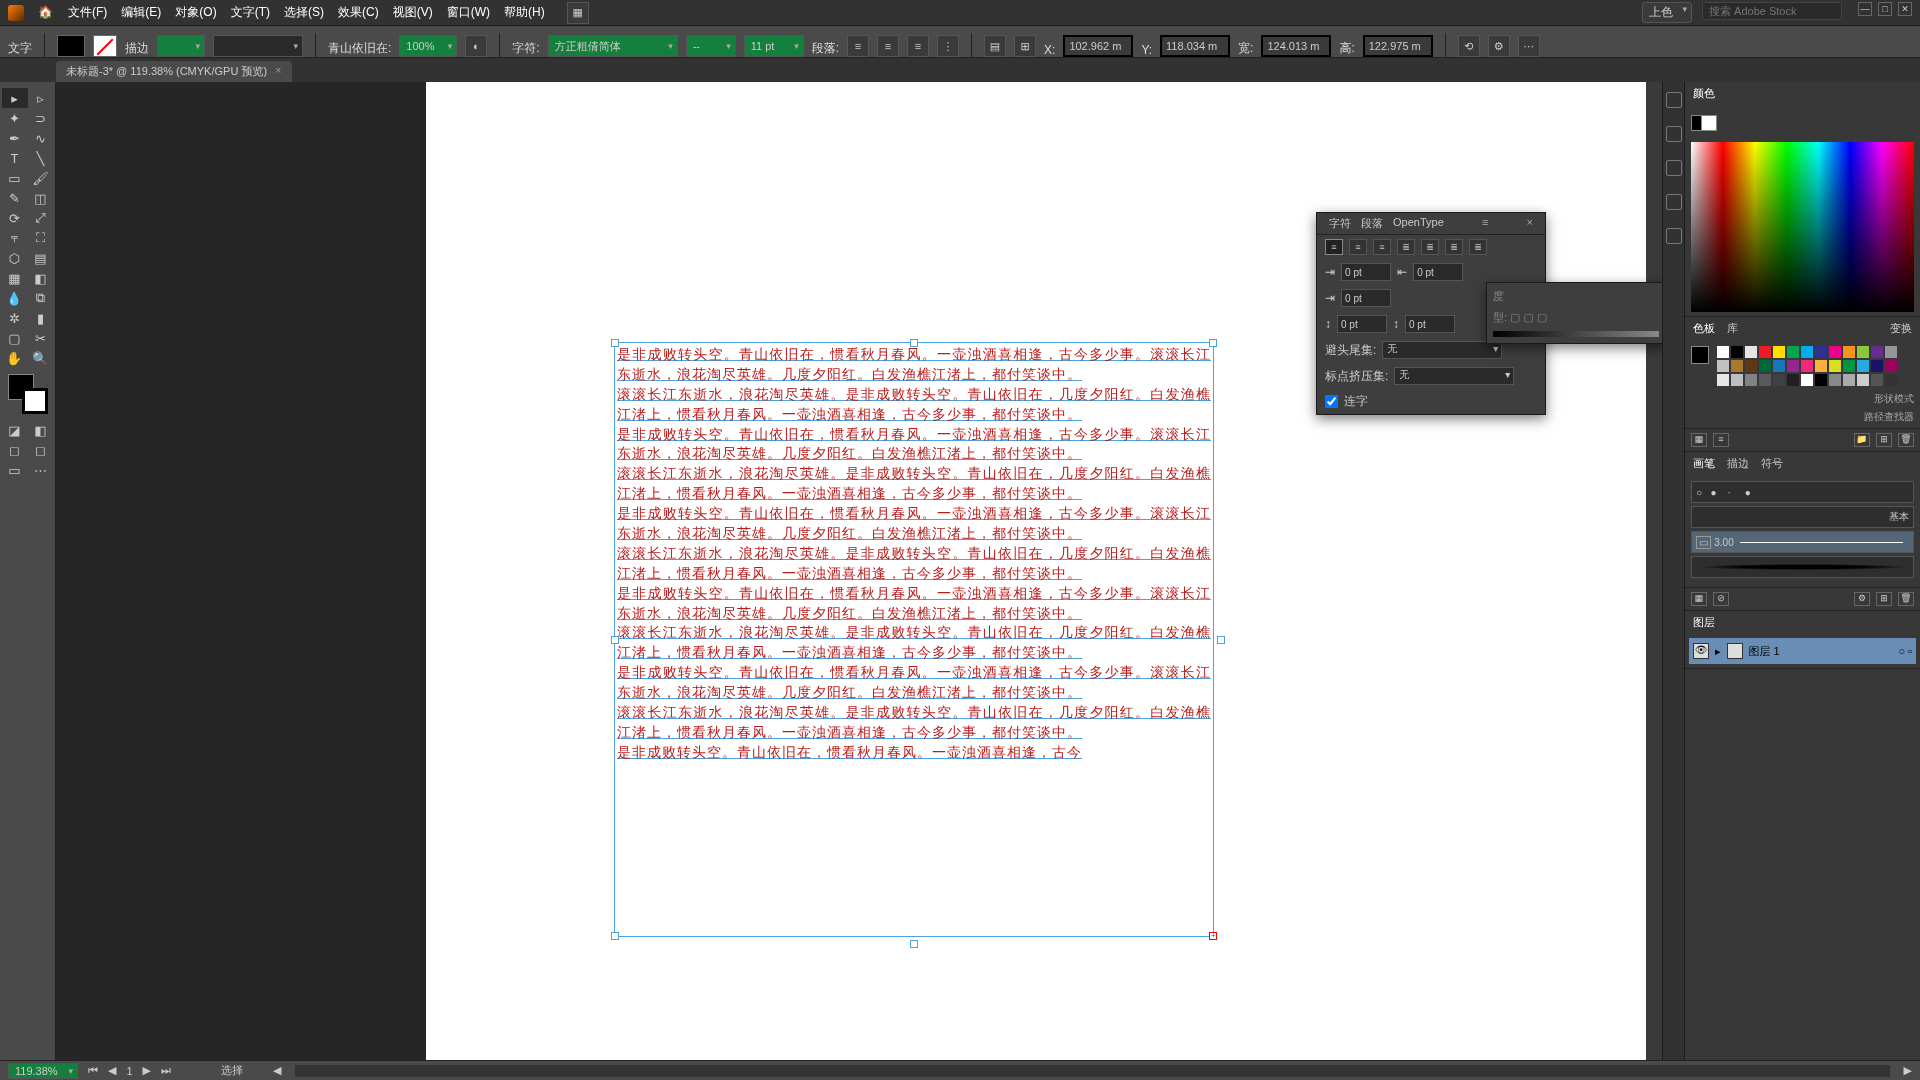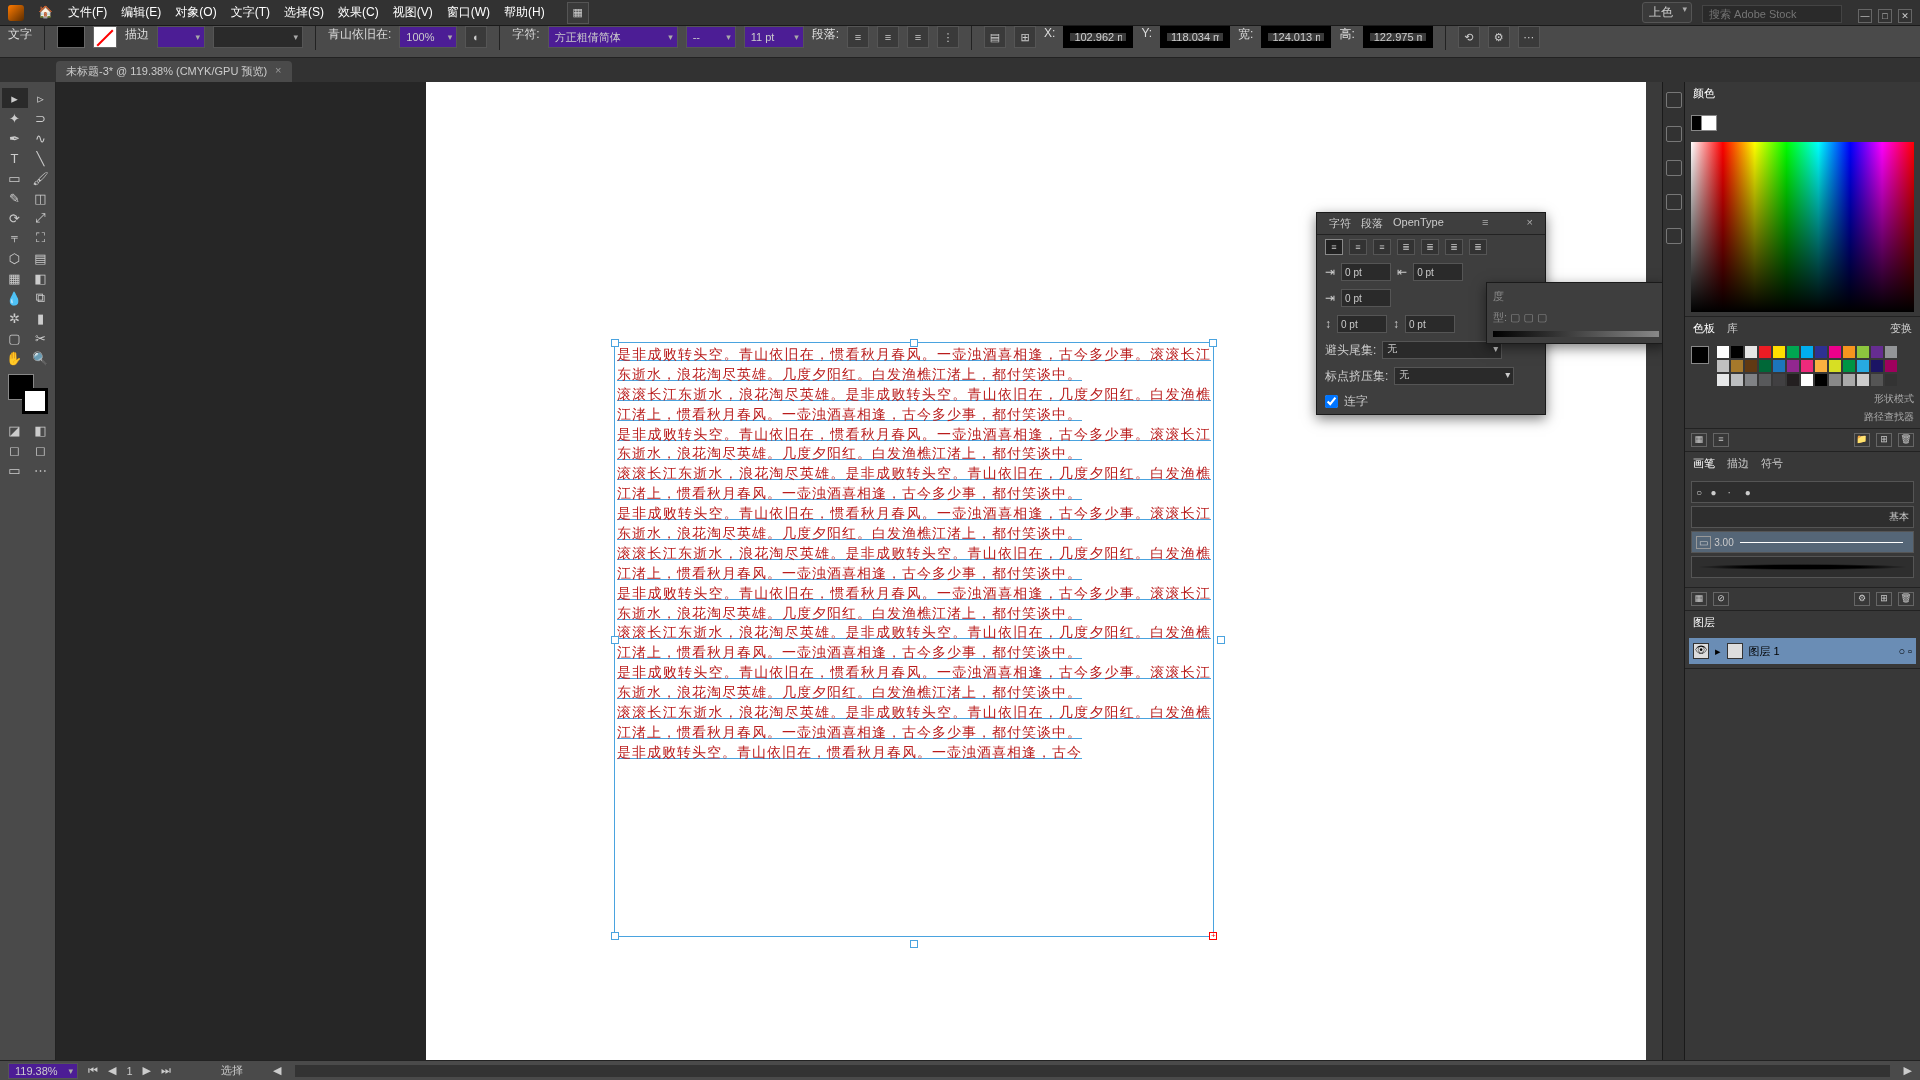--- a/index.html
+++ b/index.html
@@ -1,34 +1,34 @@
 <!DOCTYPE html>
 <html><head>
 <meta charset="utf-8">
 <style>
 *{margin:0;padding:0;box-sizing:border-box;font-family:"Microsoft YaHei",sans-serif;user-select:none}
 body{background:#323232;width:1920px;height:1080px;overflow:hidden;color:#ccc;font-size:12px}
 .menubar{height:26px;background:#323232;display:flex;align-items:center;padding:0 8px;gap:14px;border-bottom:1px solid #1a1a1a}
 .menubar .logo{width:16px;height:16px;background:linear-gradient(135deg,#ff7b00,#5c2d00);border-radius:3px}
 .menubar .home{width:16px;height:16px}
 .menubar .mitem{color:#ffffff;cursor:default}
-.menubar .right{margin-left:auto;display:flex;gap:10px;align-items:flex-end}
+.menubar .right{margin-left:auto;display:flex;gap:10px;align-items:flex-start}
 .menubar .dd{background:#3a3a3a;border:1px solid #555;padding:1px 18px 1px 6px;border-radius:3px;position:relative}
 .menubar .dd:after{content:"▾";position:absolute;right:4px;top:1px;font-size:9px;color:#aaa}
 .search{background:#2a2a2a;border:1px solid #444;padding:2px 6px;width:140px;color:#888;font-size:11px}
 .winbtns{display:flex;gap:6px;margin-left:6px}
 .winbtn{width:14px;height:14px;border:1px solid #666;font-size:9px;line-height:12px;text-align:center}
-.ctrlbar{height:32px;background:#4a4a4a;border-bottom:1px solid #222;display:flex;align-items:flex-start;padding:0 8px;gap:8px}
+.ctrlbar{height:32px;background:#4a4a4a;border-bottom:1px solid #222;display:flex;align-items:flex-end;padding:0 8px;gap:8px}
 .ctrlbar .lbl{color:#ddd}
 .swatch{width:28px;height:22px;background:#000;border:1px solid #666}
 .swatch.no{background:#fff;position:relative}
 .swatch.no:after{content:"";position:absolute;left:0;top:50%;width:100%;border-top:2px solid red;transform:rotate(-45deg)}
-.dropdown{background:#4c1d95;border:1px solid #555;height:22px;padding:0 18px 0 6px;position:relative;color:#ccc;font-size:11px;display:flex;align-items:center}
+.dropdown{background:#15803d;border:1px solid #555;height:22px;padding:0 18px 0 6px;position:relative;color:#ccc;font-size:11px;display:flex;align-items:center}
 .dropdown:after{content:"▾";position:absolute;right:4px;font-size:9px;color:#aaa}
-.numfield{background:#3a3a3a;border:7px solid #000000;height:22px;width:70px;color:#ccc;font-size:11px;padding:0 4px}
+.numfield{background:#3a3a3a;border:2px solid #000000;height:22px;width:70px;color:#ccc;font-size:11px;padding:0 4px}
 .icnbtn{width:22px;height:22px;border:1px solid #555;background:#3a3a3a;display:flex;align-items:center;justify-content:center;font-size:11px}
 .sep{width:1px;height:24px;background:#222;margin:0 4px}
 .tabbar{height:24px;background:#323232;display:flex;align-items:flex-end;padding-left:56px}
 .doctab{background:#4a4a4a;padding:3px 10px;font-size:11px;color:#ccc;border-top-left-radius:4px;border-top-right-radius:4px;display:flex;gap:8px}
 .doctab .x{color:#999}
 .main{display:flex;height:calc(1080px - 26px - 32px - 24px - 20px)}
 .toolbox{width:56px;background:#4a4a4a;border-right:1px solid #222;padding:6px 0;display:flex;flex-direction:column;align-items:center}
 .trow{display:flex}
 .tbtn{width:26px;height:20px;display:flex;align-items:center;justify-content:center;font-size:13px;color:#ccc}
 .tbtn.sel{background:#2a2a2a}

